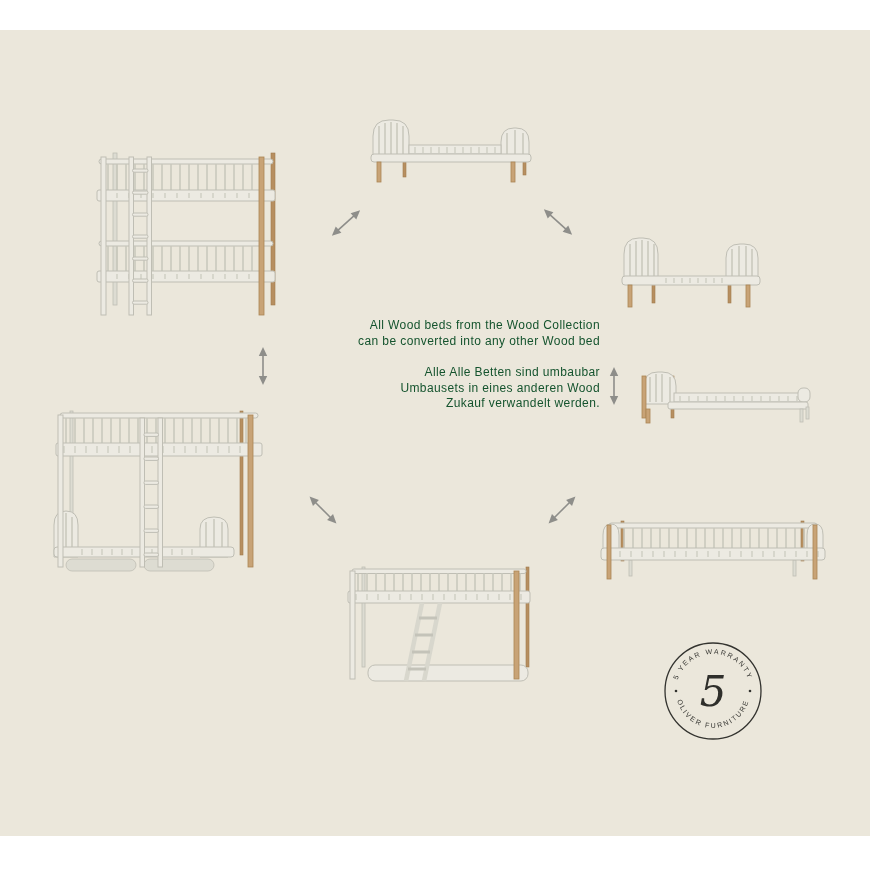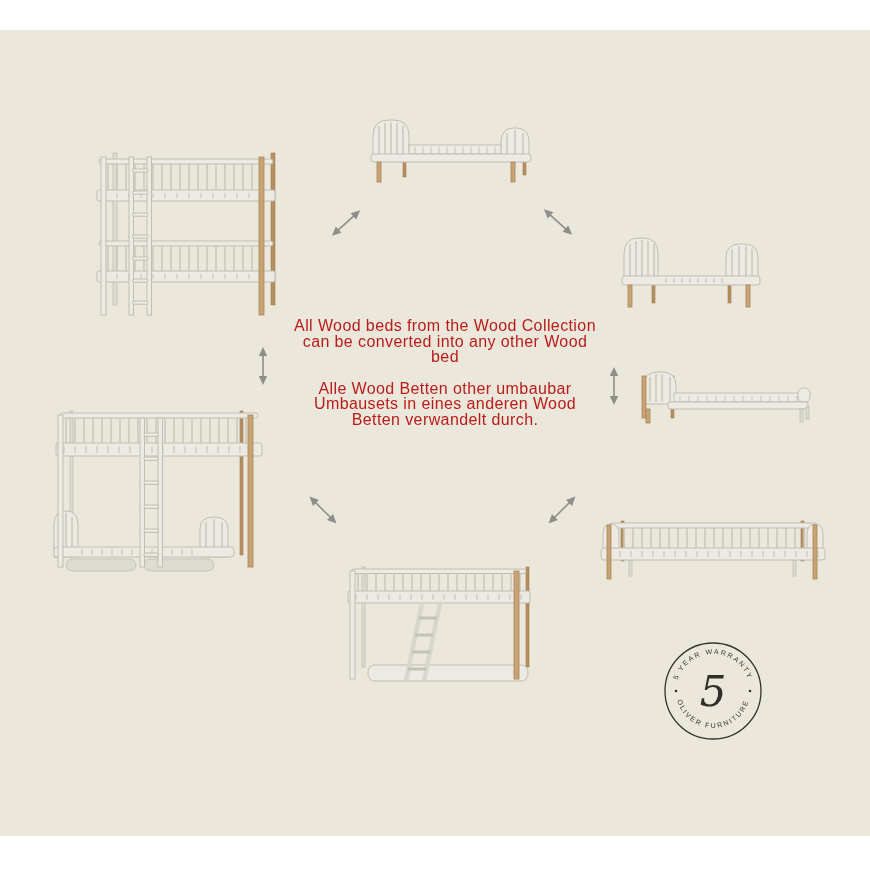--- a/index.html
+++ b/index.html
@@ -17,22 +17,22 @@
   .wd2{fill:#b78f60;stroke:#a07c4e;stroke-width:.6;}
   .sp{stroke:#c8c7bc;stroke-width:1.5;fill:none;}
   .sl{stroke:#ccccc1;stroke-width:1.3;fill:none;}
   .llr{stroke:#d8d7cd;stroke-width:4.5;fill:none;}
   .lrg{stroke:#c4c3b9;stroke-width:3;fill:none;}
   
   .arrow{width:44px;height:16px;}
   .arrow svg{display:block;}
   
   .copy{
-    left:290px;top:318px;width:310px;text-align:center;
-    color:#b91c1c;font-size:16px;line-height:15.5px;letter-spacing:.4px;
+    left:290px;top:318px;width:310px;text-align:right;
+    color:#14532d;font-size:12px;line-height:15.5px;letter-spacing:.4px;
   }
   .copy .block-de{margin-top:16px;}
   
   .badge-arc{
     font-family:"Liberation Sans", sans-serif;
     font-size:7px;letter-spacing:1.8px;fill:#33332f;
   }
   .badge-num{
     font-family:"DejaVu Serif", serif;font-style:italic;
     font-size:42px;fill:#2f2f2b;
@@ -228,23 +228,23 @@
       <polygon points="41,8 32,3.8 32,12.2" fill="#8e8e8a"></polygon>
     </svg>
 </div>
 
 <div class="abs copy">
   <div class="block-en">
     <div>All Wood beds from the Wood Collection</div>
     <div>can be converted into any other Wood bed</div>
   </div>
   <div class="block-de">
-    <div>Alle Wood Betten other umbaubar</div>
+    <div>Alle Alle Betten sind umbaubar</div>
     <div>Umbausets in eines anderen Wood</div>
-    <div>Betten verwandelt durch.</div>
+    <div>Zukauf verwandelt werden.</div>
   </div>
 </div>
 
 <div class="abs" style="left:652px;top:630px;width:122px;height:122px;">
   <svg width="122" height="122" viewBox="0 0 122 122">
     <circle cx="61" cy="61" r="48" fill="none" stroke="#33332f" stroke-width="1.3"></circle>
     <defs>
       <path id="arcTop" d="M24 61A37 37 0 0 1 98 61" fill="none"></path>
       <path id="arcBottom" d="M24 61A37 37 0 0 0 98 61" fill="none"></path>
     </defs>

